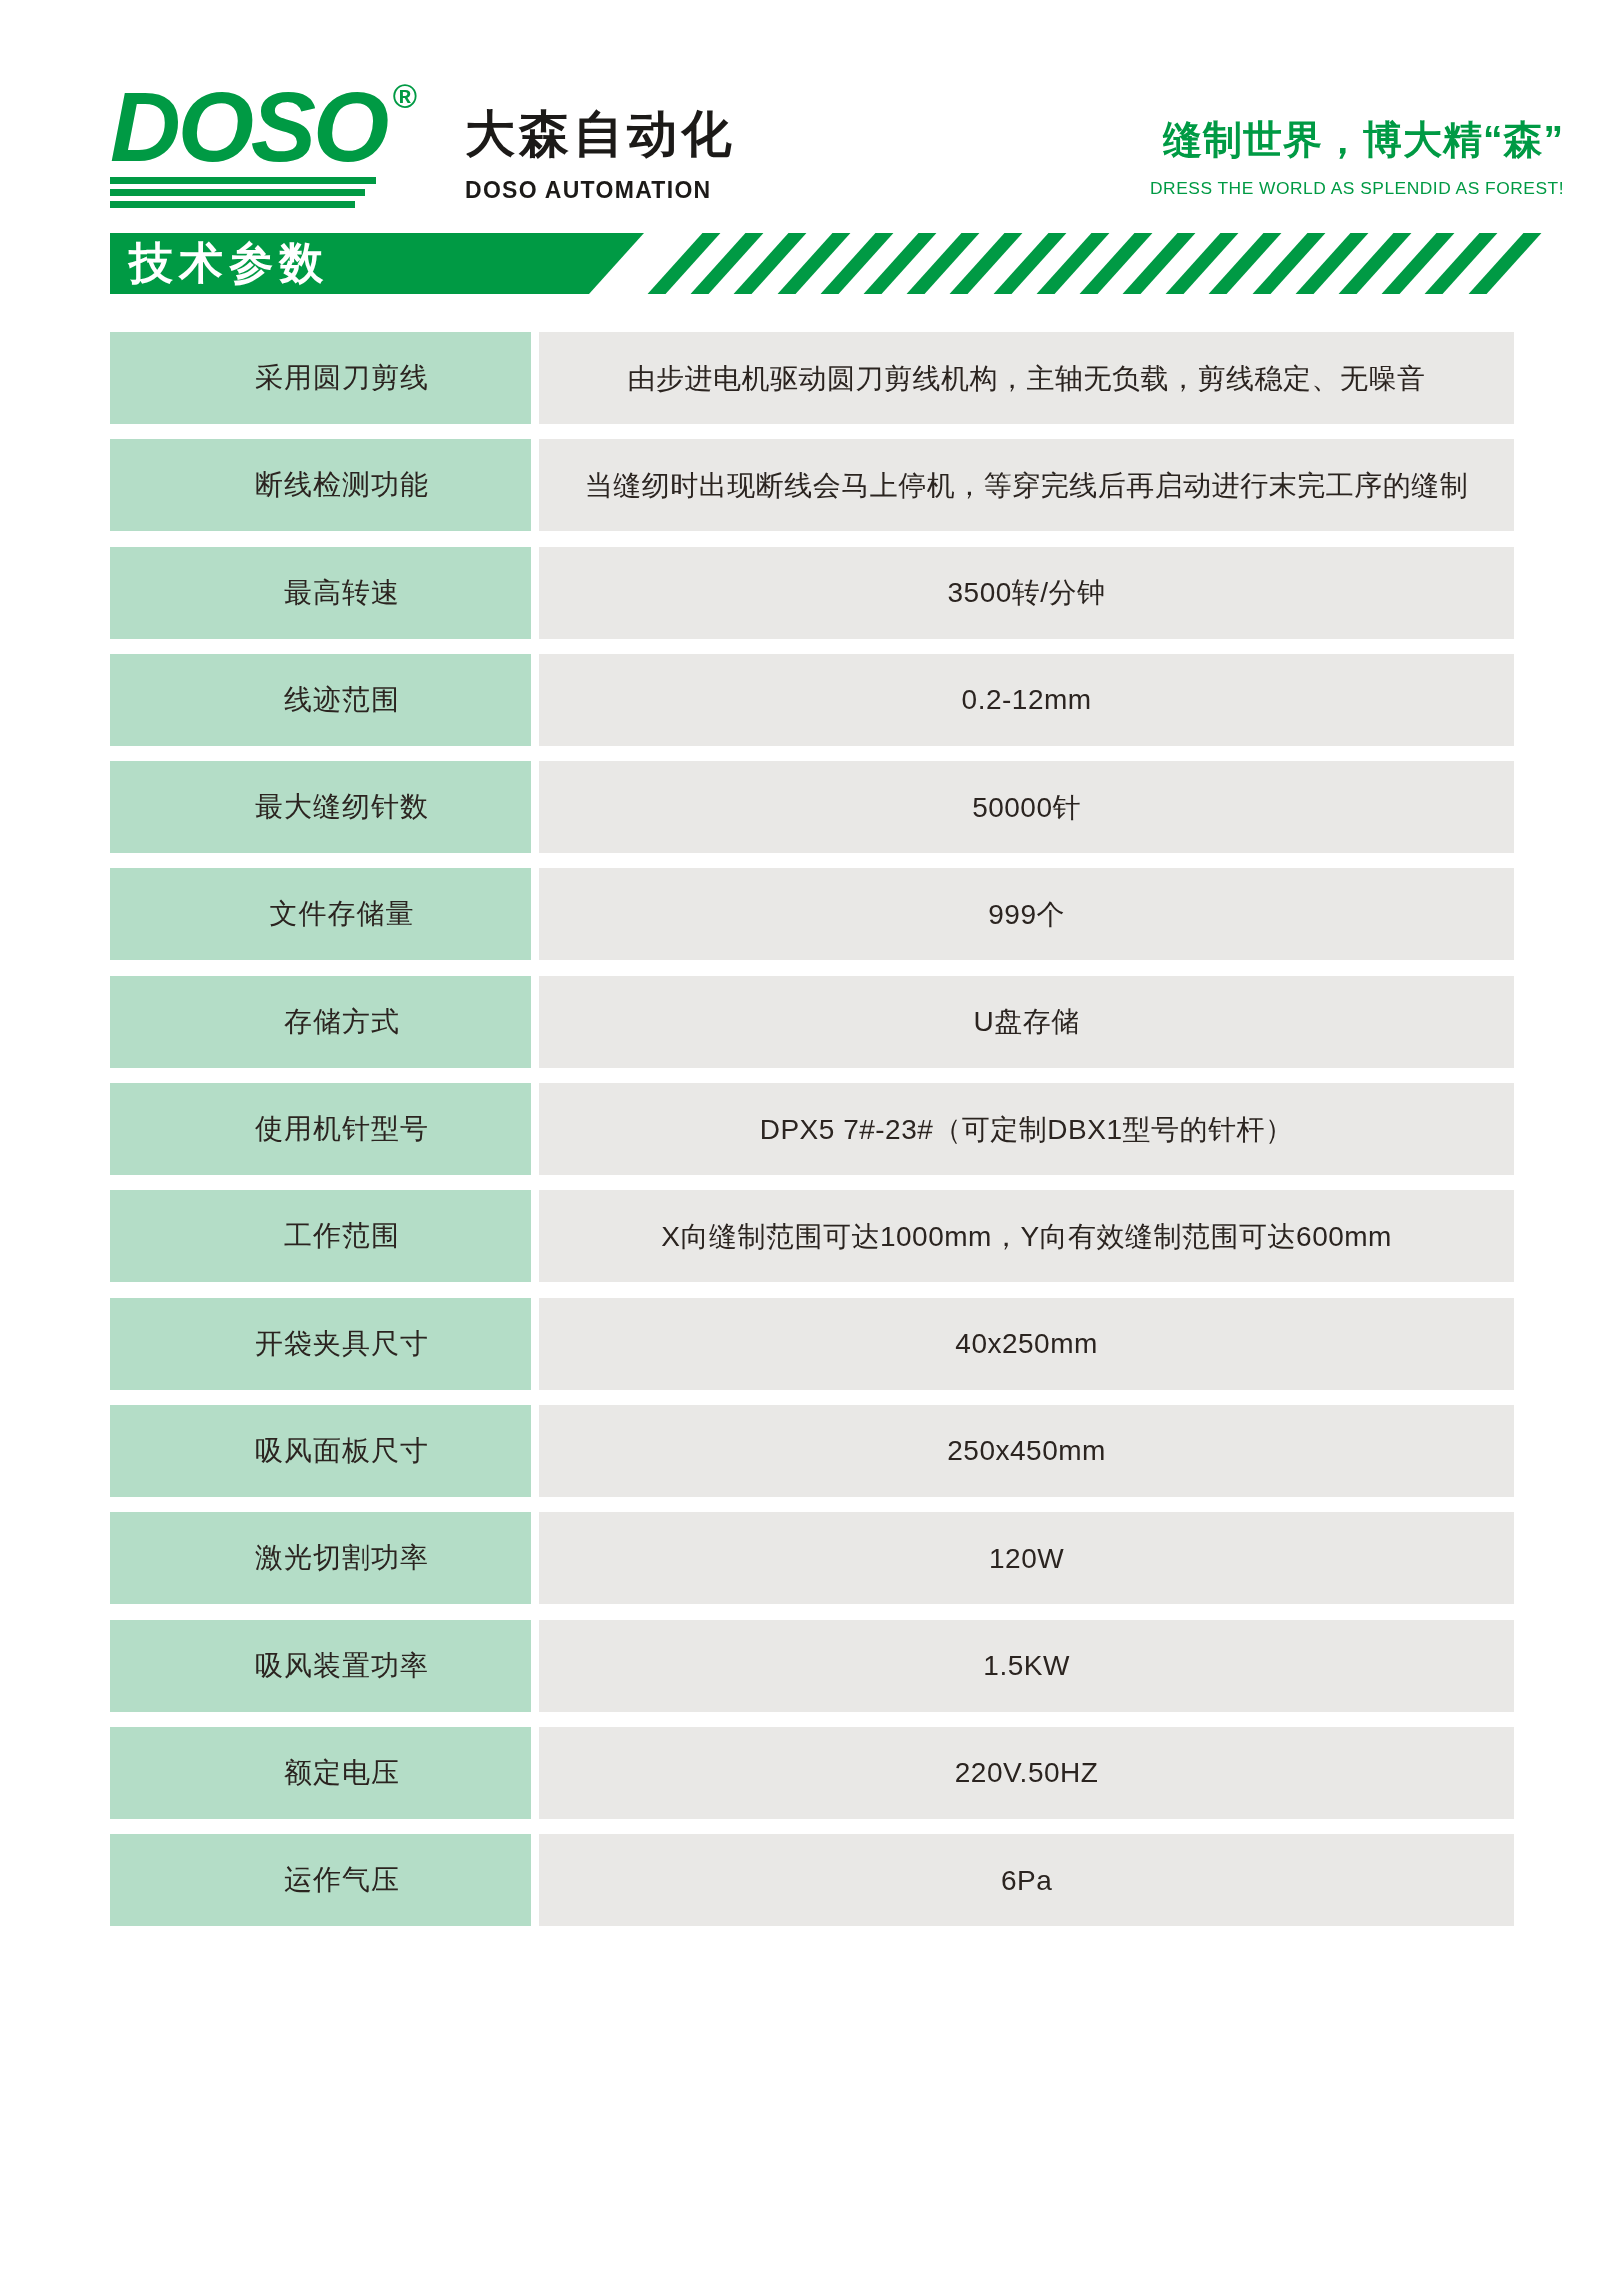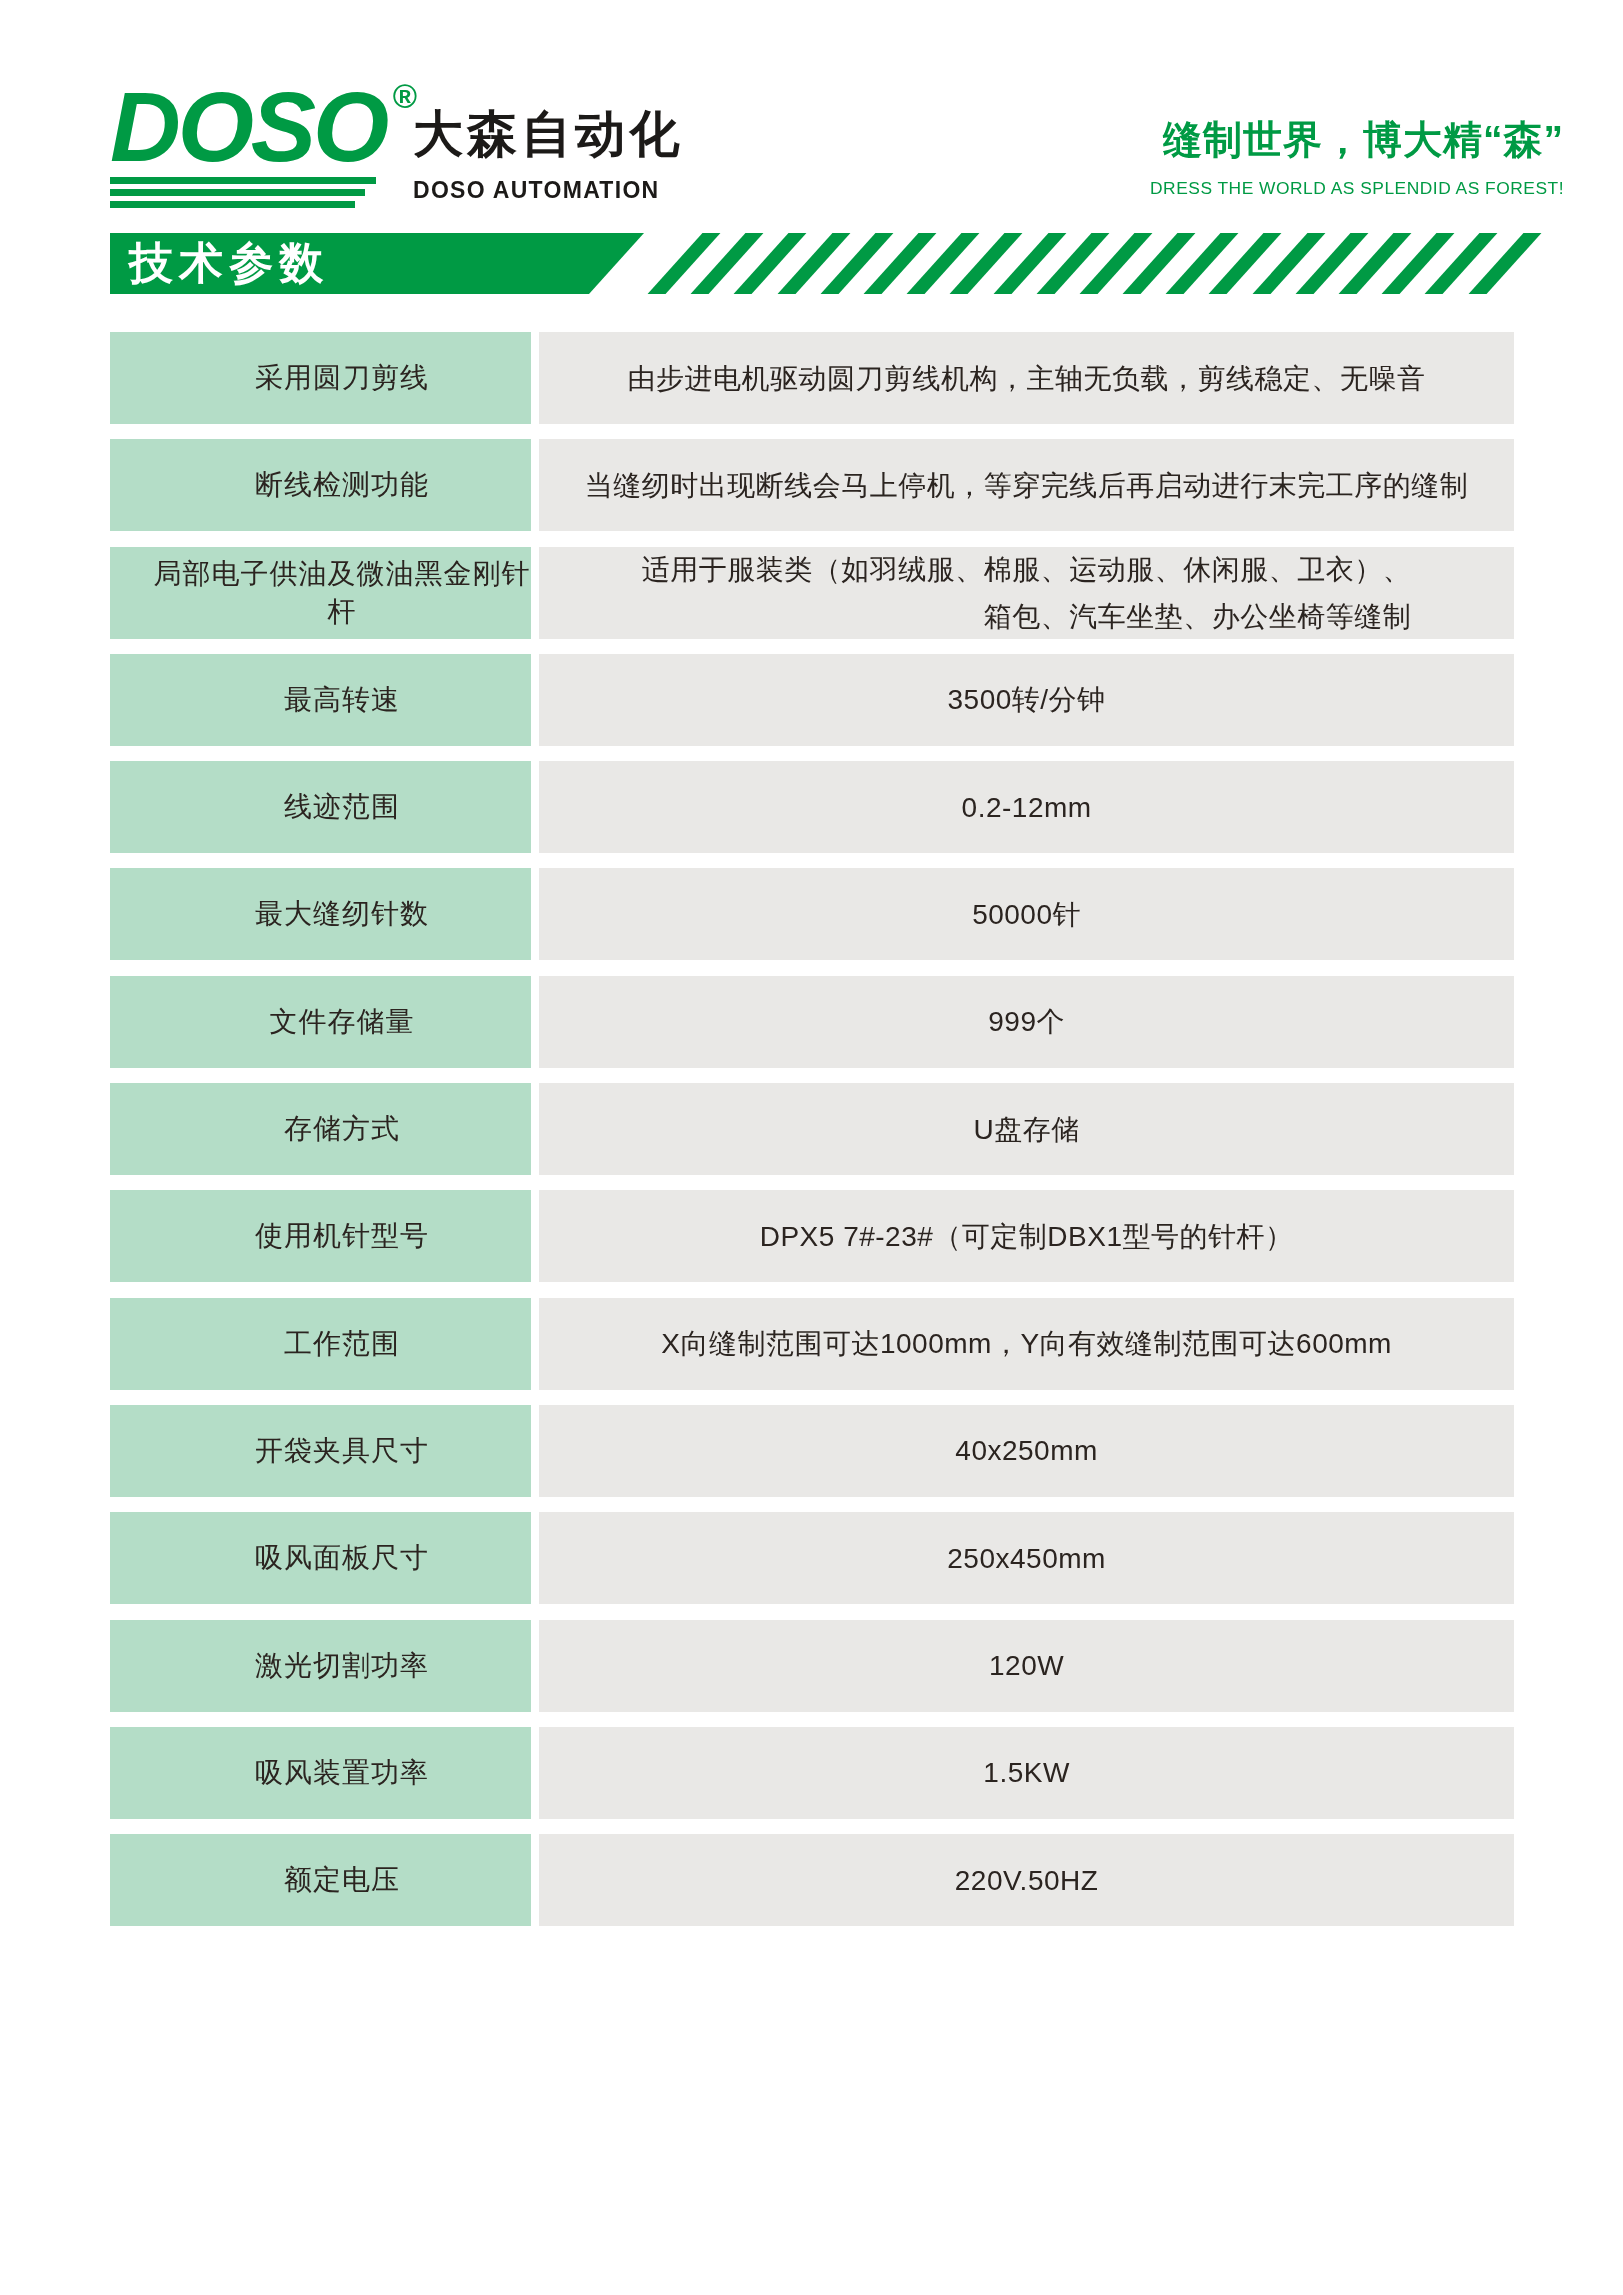--- a/index.html
+++ b/index.html
@@ -17,21 +17,21 @@
   .logo{position:absolute;left:0;top:0;display:flex;align-items:flex-start;}
   .logo-mark{position:relative;width:271px;}
   .logo-word{font-size:98px;line-height:0.92;font-weight:bold;font-style:italic;
              color:var(--brand-green);letter-spacing:-3.1px;}
   .logo-reg{position:absolute;right:-36px;top:-4.1px;font-size:33px;font-weight:bold;
             color:var(--brand-green);font-style:normal;}
   .logo-bars{margin-top:5.1px;width:266px;}
   .logo-bar{height:7.2px;background:var(--brand-green);margin-bottom:4.6px;}
   .logo-bar:nth-child(2){width:96%;}
   .logo-bar:nth-child(3){width:92%;margin-bottom:0;}
-  .logo-text{margin-left:32px;padding-top:19.4px;}
+  .logo-text{margin-left:84px;padding-top:19.4px;}
   .company-cn{font-size:50px;font-weight:bold;color:#1c1a18;letter-spacing:4.1px;}
   .company-en{font-size:23px;font-weight:bold;color:#1c1a18;letter-spacing:1.3px;margin-top:8.2px;}
   .slogan{position:absolute;right:0;top:31px;text-align:right;}
   .slogan-cn{font-size:39px;font-weight:bold;color:var(--brand-green);letter-spacing:1px;}
   .slogan-en{font-size:17.4px;color:var(--brand-green);letter-spacing:0.5px;margin-top:11.2px;font-weight:500;}
 
   
   .banner{position:absolute;left:110px;top:233px;width:1404px;height:61px;}
   .banner-solid{position:absolute;left:0;top:0;width:534px;height:61px;background:var(--brand-green);
                 clip-path:polygon(0 0,100% 0,calc(100% - 55px) 100%,0 100%);
@@ -108,25 +108,20 @@
   <div class="spec-table">
     <div class="spec-row">
       <div class="cell-label">采用圆刀剪线</div>
       <div class="cell-value">由步进电机驱动圆刀剪线机构，主轴无负载，剪线稳定、无噪音</div>
     </div>
     <div class="spec-row">
       <div class="cell-label">断线检测功能</div>
       <div class="cell-value">当缝纫时出现断线会马上停机，等穿完线后再启动进行末完工序的缝制</div>
     </div>
     <div class="spec-row">
-      <div class="cell-label">局部电子供油及微油黑金刚针杆</div>
-      <div class="cell-value">适用于服装类（如羽绒服、棉服、运动服、休闲服、卫衣）、
-箱包、汽车坐垫、办公坐椅等缝制</div>
-    </div>
-    <div class="spec-row">
       <div class="cell-label">最高转速</div>
       <div class="cell-value">3500转/分钟</div>
     </div>
     <div class="spec-row">
       <div class="cell-label">线迹范围</div>
       <div class="cell-value">0.2-12mm</div>
     </div>
     <div class="spec-row">
       <div class="cell-label">最大缝纫针数</div>
       <div class="cell-value">50000针</div>

